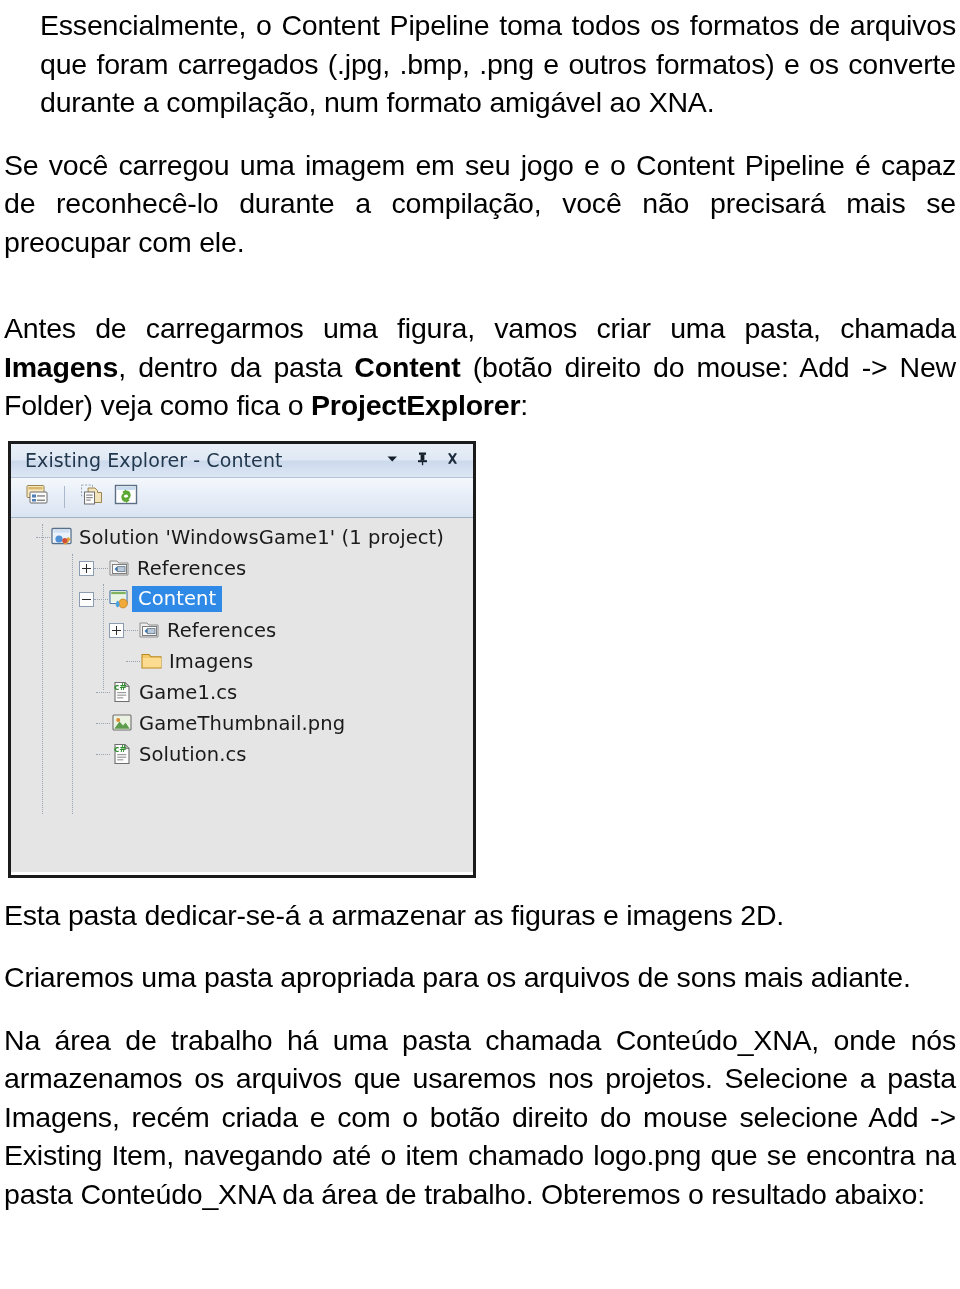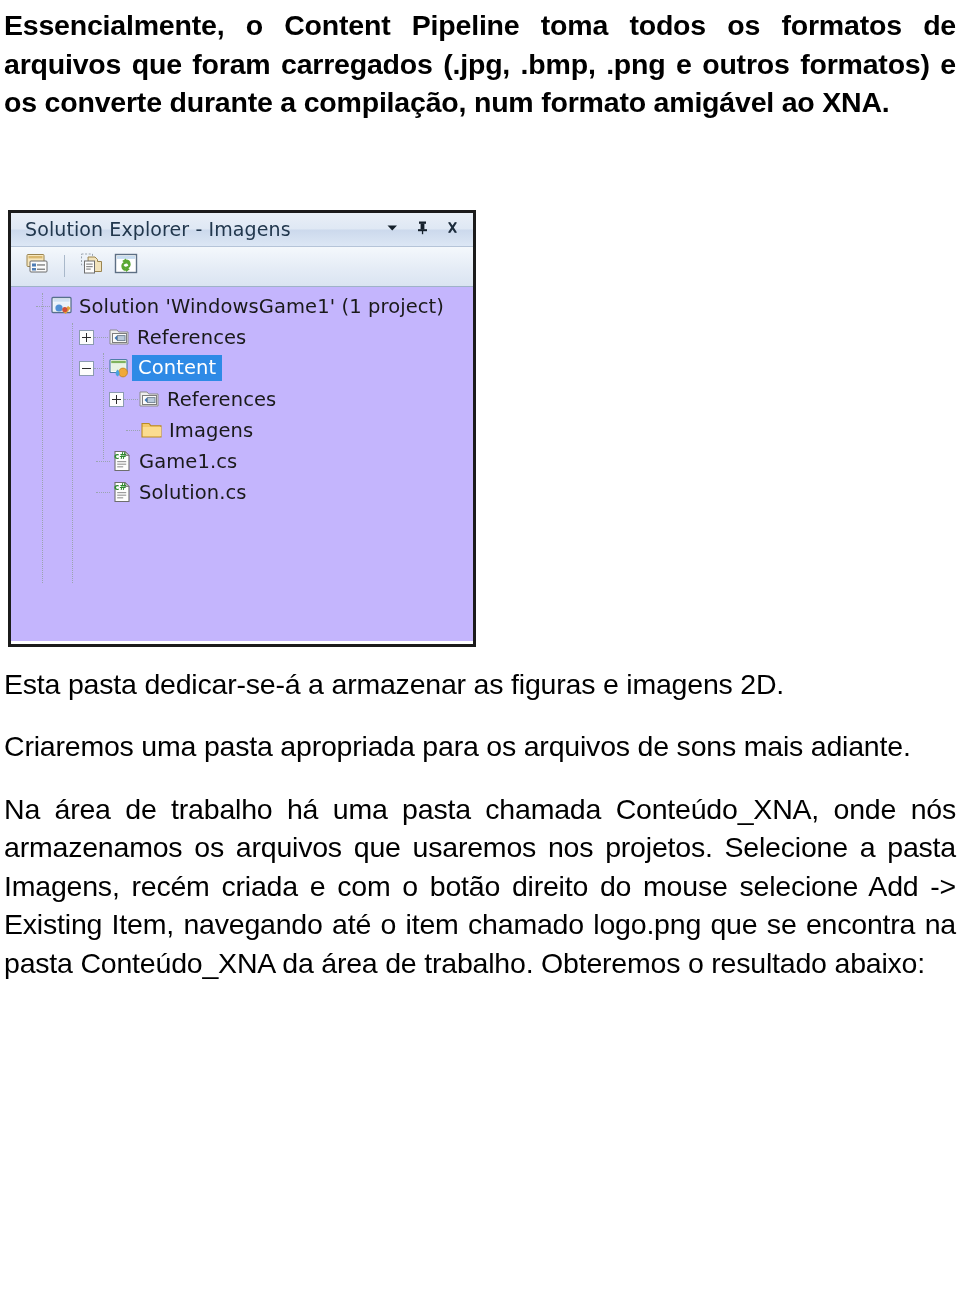--- a/index.html
+++ b/index.html
@@ -24,21 +24,21 @@
 
   
   .para {
     font-size: 28.5px;
     line-height: 38.5px;
     text-align: justify;
     margin: 0;
     letter-spacing: -0.2px;
     word-spacing: 0px;
   }
-  .para.bold { font-weight: bold; }
+  .para.bold { font-weight: normal; margin-left: 36px; }
   .para.nojust { text-align: left; }
   .para b { font-weight: bold; }
   .gap-md { height: 24px; }
 
   #p-intro { margin-top: 6px; }
 
   
   .se-wrap {
     margin: 16px 0 0 4px;
     width: 468px;
@@ -87,21 +87,21 @@
     gap: 8px;
   }
   .tbsep {
     width: 1px; height: 22px;
     background: #a9b8ca;
     margin: 0 6px;
   }
 
   .se-body {
     position: relative;
-    background: #c4b5fd;
+    background: #e5e5e5;
     height: 354px;
     padding-top: 4px;
     overflow: hidden;
   }
   .se-row {
     position: relative;
     height: 31px;
     display: flex;
     align-items: center;
     font-size: 19.5px;
@@ -163,32 +163,34 @@
 </style>
 </head>
 <body>
 
 <div class="page">
 
   <p class="para bold" id="p-intro">Essencialmente, o Content Pipeline toma todos os formatos de arquivos que foram carregados (.jpg, .bmp, .png e outros formatos) e os converte durante a compilação, num formato amigável ao XNA.</p>
 
   <div class="gap-md"></div>
 
+  <p class="para">Se você carregou uma imagem em seu jogo e o Content Pipeline é capaz de reconhecê-lo   durante a compilação, você não precisará mais se preocupar com ele.</p>
 
   <div class="gap-md"></div>
 
 
   <div class="gap-md"></div>
 
+  <p class="para"><span>Antes de carregarmos uma figura, vamos criar uma pasta, chamada </span><b>Imagens</b><span>, dentro da pasta </span><b>Content</b><span> (botão direito do mouse: Add -&gt; New Folder) veja como fica o </span><b>ProjectExplorer</b><span>:</span></p>
 
   <div class="se-wrap">
     <div class="se-panel">
 
       <div class="se-titlebar">
-        <span class="se-title">Solution Explorer - Imagens</span>
+        <span class="se-title">Existing Explorer - Content</span>
         <span class="se-tb-btns">
           <span class="tb-ico">
             <svg width="17" height="17" viewBox="0 0 17 17">
                 <path d="M3.5 6.5 L13 6.5 L8.25 11.5 Z" fill="#15202b"></path>
               </svg>
           </span>
           <span class="tb-ico">
             <svg width="17" height="17" viewBox="0 0 17 17">
               <rect x="5" y="2.5" width="7" height="2.3" fill="#15202b"></rect>
               <rect x="6.6" y="4.5" width="3.8" height="6" fill="#15202b"></rect>
@@ -330,20 +332,34 @@
                 </svg>
               </span>
               <span class="lbl">Game1.cs</span>
             </div>
             <div class="se-row">
               <span class="spacer" style="width: 68px;"></span>
               <span class="spacer" style="width: 17px;"></span>
               <span class="dots"></span>
               <span style="flex: 0 0 auto; display: block; width: 24px; height: 24px;">
                 <svg class="icon" width="24" height="24" viewBox="0 0 24 24">
+                  <rect x="3" y="4" width="18" height="15" rx="1" fill="#f2f2e6" stroke="#6e6e6e" stroke-width="1.1"></rect>
+                  <rect x="4.3" y="5.3" width="15.4" height="12.4" fill="#eaf3e2"></rect>
+                  <circle cx="8.2" cy="9" r="2" fill="#e0892e"></circle>
+                  <path d="M4.3 17.7 L9.5 10.6 L13 14.6 L15.6 11.8 L19.7 17.7 Z" fill="#5d9b4e"></path>
+                </svg>
+              </span>
+              <span class="lbl">GameThumbnail.png</span>
+            </div>
+            <div class="se-row">
+              <span class="spacer" style="width: 68px;"></span>
+              <span class="spacer" style="width: 17px;"></span>
+              <span class="dots"></span>
+              <span style="flex: 0 0 auto; display: block; width: 24px; height: 24px;">
+                <svg class="icon" width="24" height="24" viewBox="0 0 24 24">
                   <path d="M5 2.5 h10 l4 4 v15 h-14 z" fill="#fdfdfd" stroke="#6e6e6e" stroke-width="1.1"></path>
                   <path d="M15 2.5 l4 4 h-4 z" fill="#d8d8d8" stroke="#6e6e6e" stroke-width="0.8"></path>
                   <rect x="7.2" y="12" width="9" height="1.2" fill="#9c9c9c"></rect>
                   <rect x="7.2" y="14.6" width="9" height="1.2" fill="#9c9c9c"></rect>
                   <rect x="7.2" y="17.2" width="6" height="1.2" fill="#9c9c9c"></rect>
                   <text x="4" y="10" font-family="DejaVu Sans, sans-serif" font-size="9" font-weight="bold" fill="#2e8b2e">c#</text>
                 </svg>
               </span>
               <span class="lbl">Solution.cs</span>
             </div>

